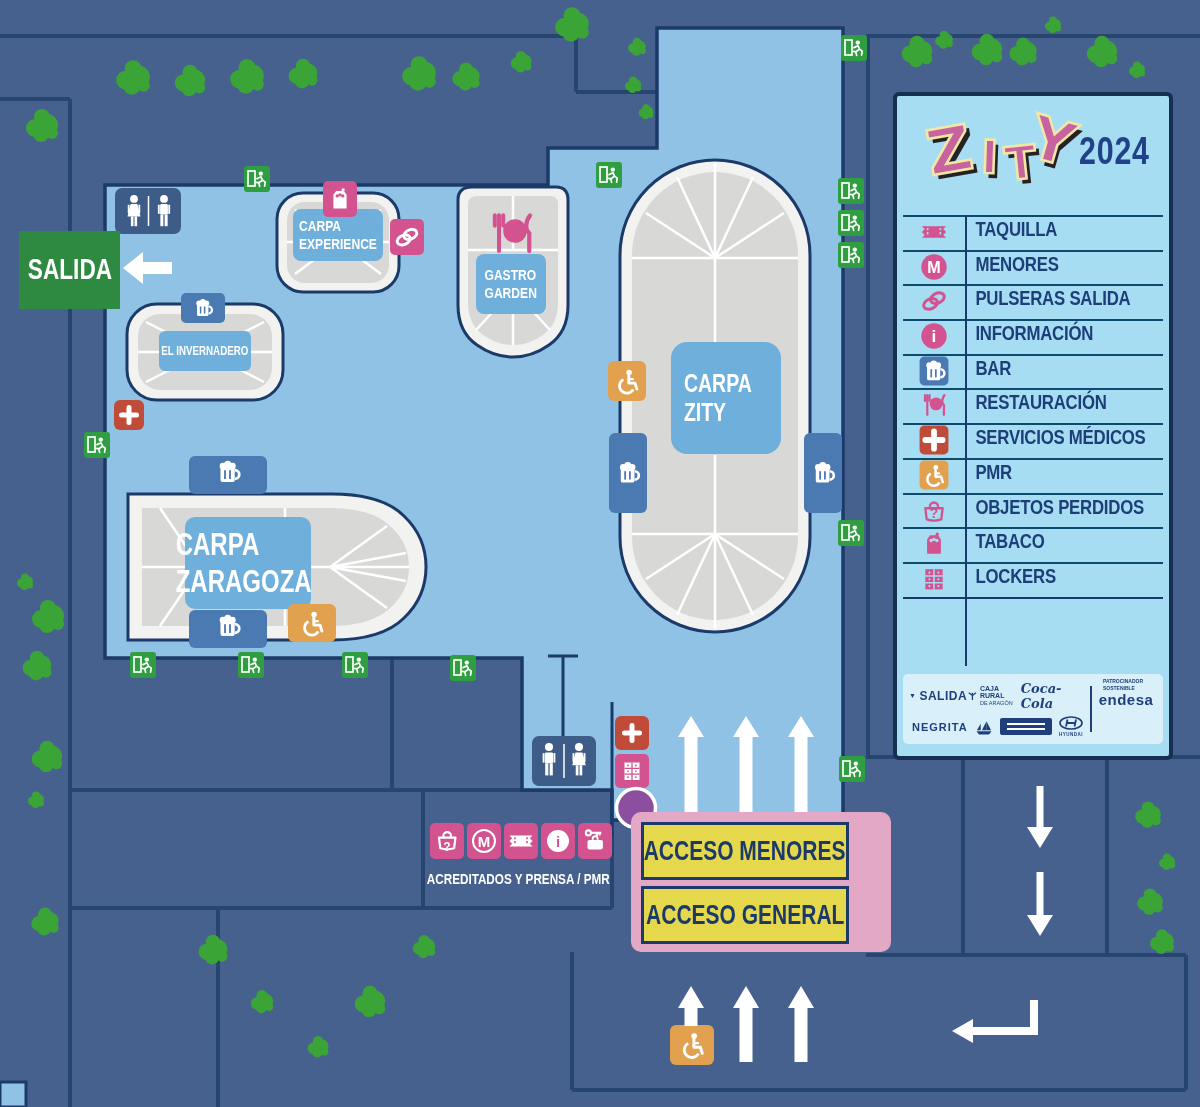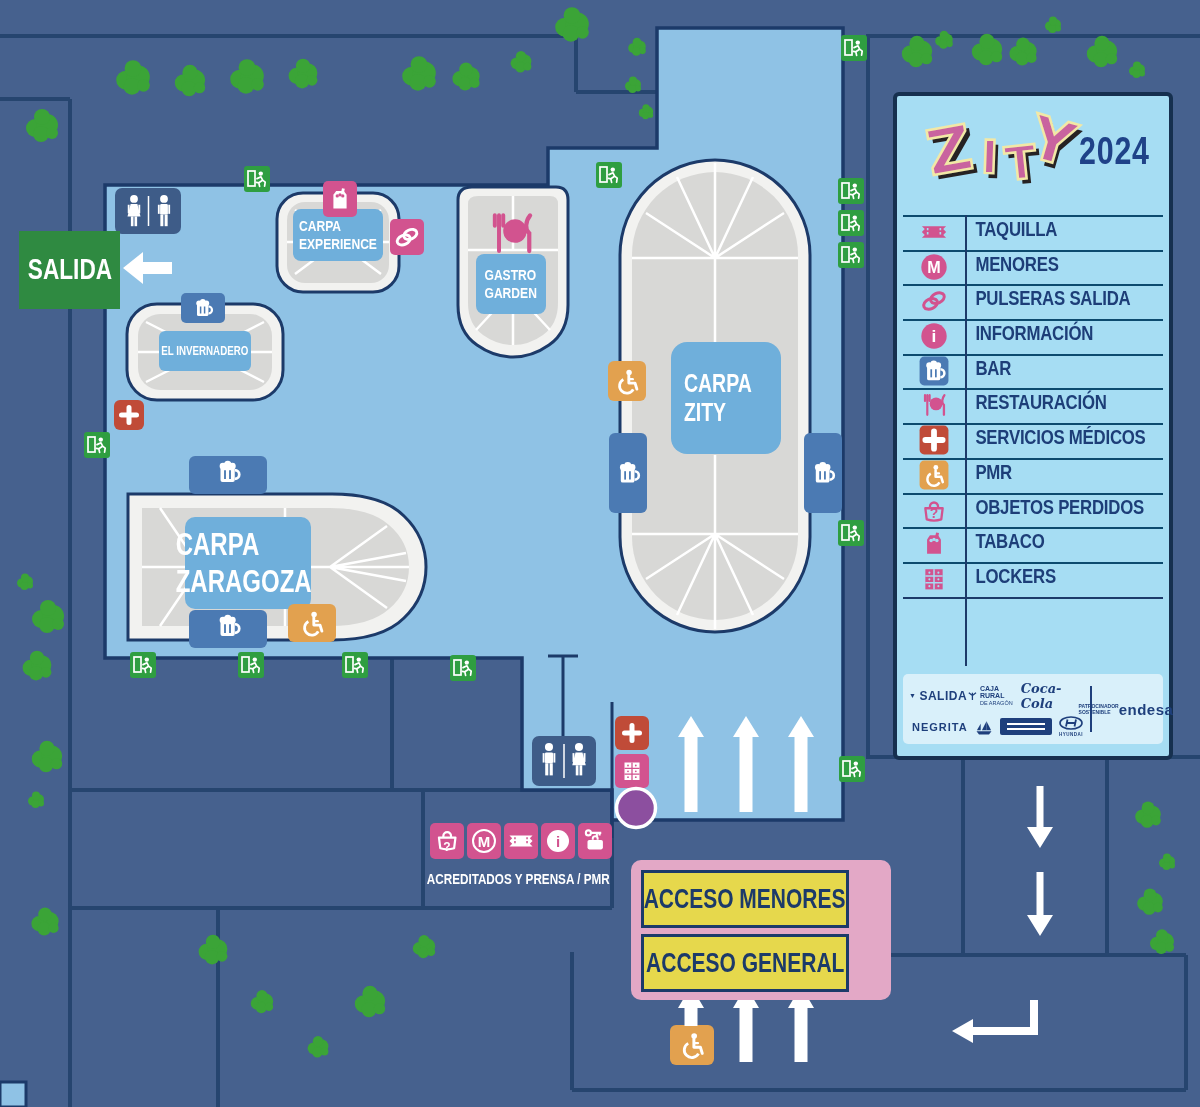--- a/index.html
+++ b/index.html
@@ -31,39 +31,39 @@
   .lg-label{padding-left:13px;font-size:21px;font-weight:bold;color:#1D3E78;
             transform:scaleX(.8);transform-origin:left center;white-space:nowrap;letter-spacing:-0.3px;}
   .pinkc{color:#D2538F;}
 
   
   .lg-spons{position:absolute;left:6px;right:6px;top:578px;height:70px;background:#D9F0FA;
             border-radius:5px;display:flex;align-items:stretch;padding:4px 6px;box-sizing:border-box;}
   .sp-left{flex:1;display:flex;flex-direction:column;justify-content:space-around;}
   .sp-row{display:flex;align-items:center;justify-content:space-around;}
   .sp-div{width:2px;background:#1E3F7C;margin:8px 3px;}
-  .sp-right{width:62px;display:flex;flex-direction:row;align-items:center;justify-content:center;gap:0;}
+  .sp-right{width:62px;display:flex;flex-direction:column;align-items:center;gap:0;}
   .sp-item{color:#1E3F7C;display:flex;align-items:center;gap:2px;}
   .sp-ambar{font-size:12px;font-weight:bold;letter-spacing:.5px;}
   .sp-ambar::before{content:"▼";font-size:7px;margin-right:1px;}
   .sp-negrita{font-size:11px;font-weight:bold;letter-spacing:1px;}
   .sp-caja{display:flex;align-items:center;gap:2px;}
   .sp-caja-tx{display:flex;flex-direction:column;line-height:1.1;}
   .sp-caja-tx b{font-size:7px;} .sp-caja-tx i{font-size:5.5px;font-style:normal;}
   .sp-coke{font-family:"DejaVu Serif","Liberation Serif",serif;font-style:italic;font-weight:bold;font-size:13px;}
   .sp-patro{font-size:5px;font-weight:bold;color:#1E3F7C;text-align:left;line-height:1.3;width:46px;}
   .sp-endesa{font-size:15px;font-weight:bold;color:#1E3F7C;letter-spacing:.5px;}
   .sp-bluebox{width:52px;height:17px;background:#1E3F7C;border-radius:2px;position:relative;}
   .sp-bluebox i{position:absolute;left:7px;right:7px;height:1.5px;background:#fff;}
   .sp-hy{display:flex;flex-direction:column;align-items:center;line-height:1;}
   .sp-hy b{font-size:4.5px;letter-spacing:.5px;}
 
   
   #salida{left:19px;top:231px;width:101px;height:78px;background:#2F8A41;font-size:29px;}
-  #acceso{left:631px;top:860px;width:260px;height:140px;background:#E3A8C6;border-radius:10px;}
+  #acceso{left:631px;top:812px;width:260px;height:140px;background:#E3A8C6;border-radius:10px;}
   .acc-box{position:absolute;left:10px;width:208px;height:58px;background:#E6D84C;
            border:3px solid #1C3A69;box-sizing:border-box;display:flex;align-items:center;justify-content:center;}
   .acc-box span{display:inline-block;transform:scaleX(.75);white-space:nowrap;
                 font-size:28px;font-weight:bold;color:#1C3A69;}
 
   
   .svgM{font:bold 15px "Liberation Sans",sans-serif;fill:#fff;text-anchor:middle;}
   .svgMl{font:bold 14px "Liberation Sans",sans-serif;fill:#fff;text-anchor:middle;}
   .svgI{font:bold 15px "Liberation Sans",sans-serif;fill:#D2538F;text-anchor:middle;}
   .svgIl{font:bold 15px "Liberation Sans",sans-serif;fill:#fff;text-anchor:middle;}

